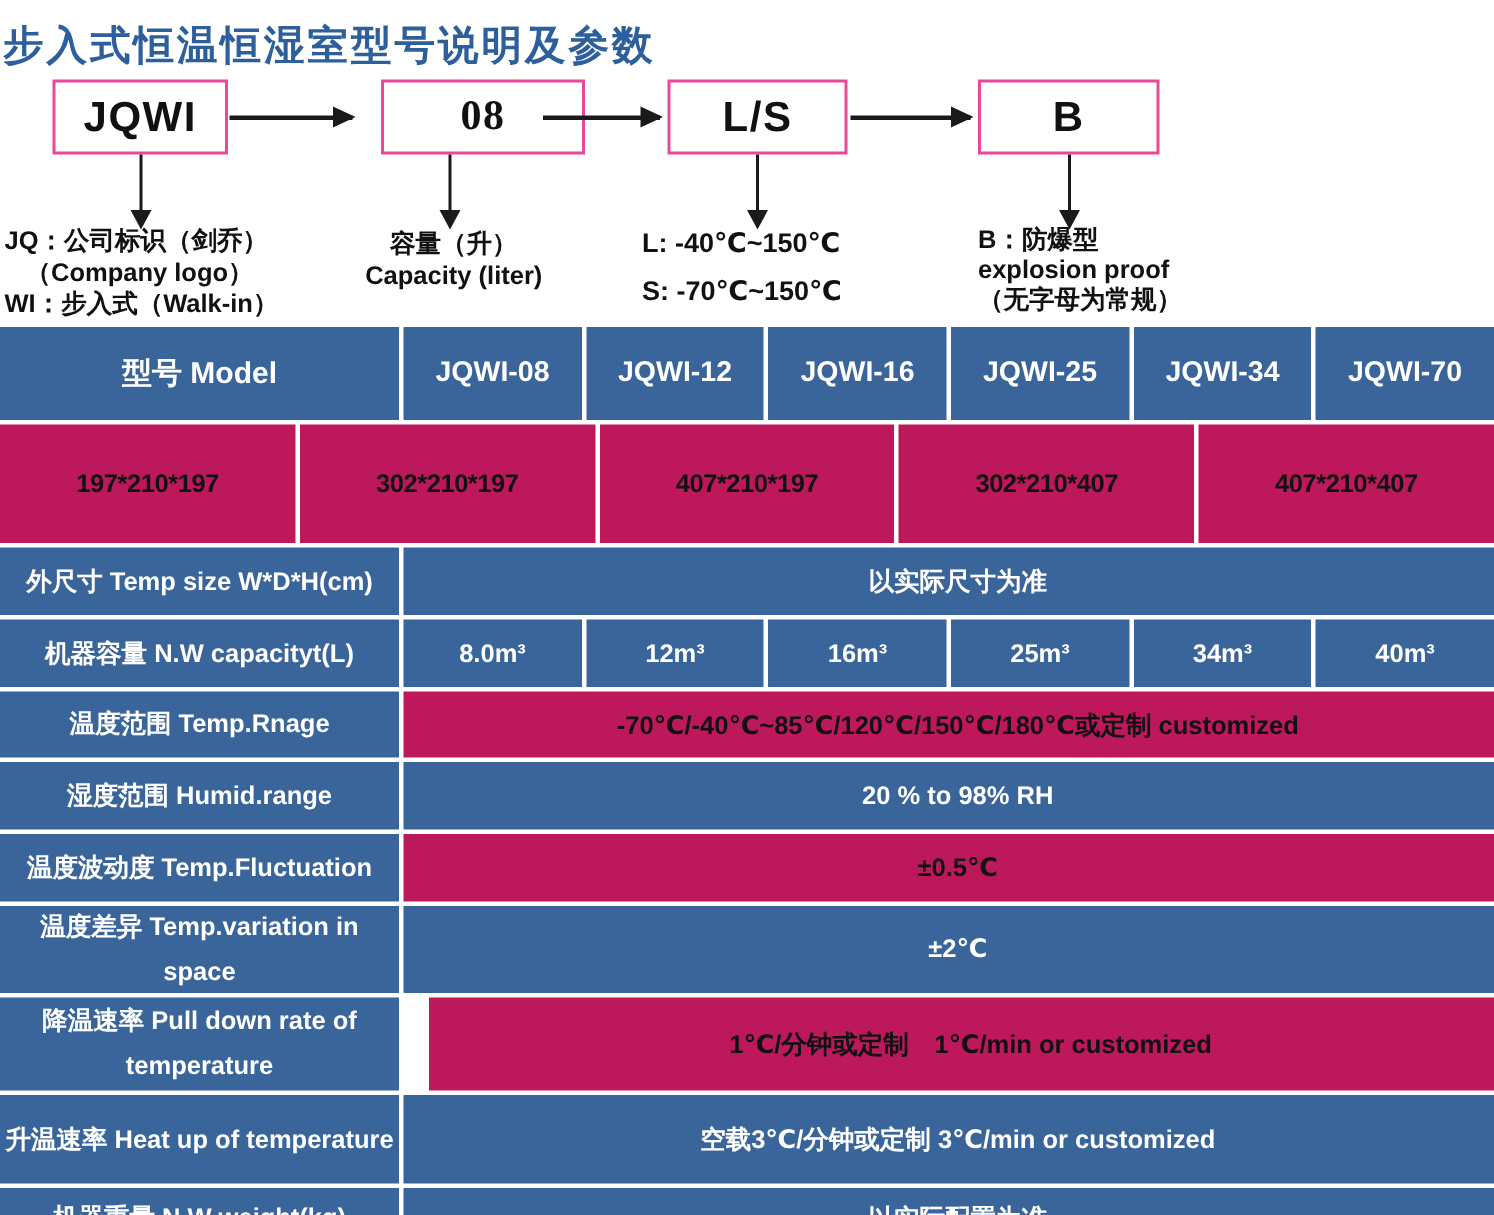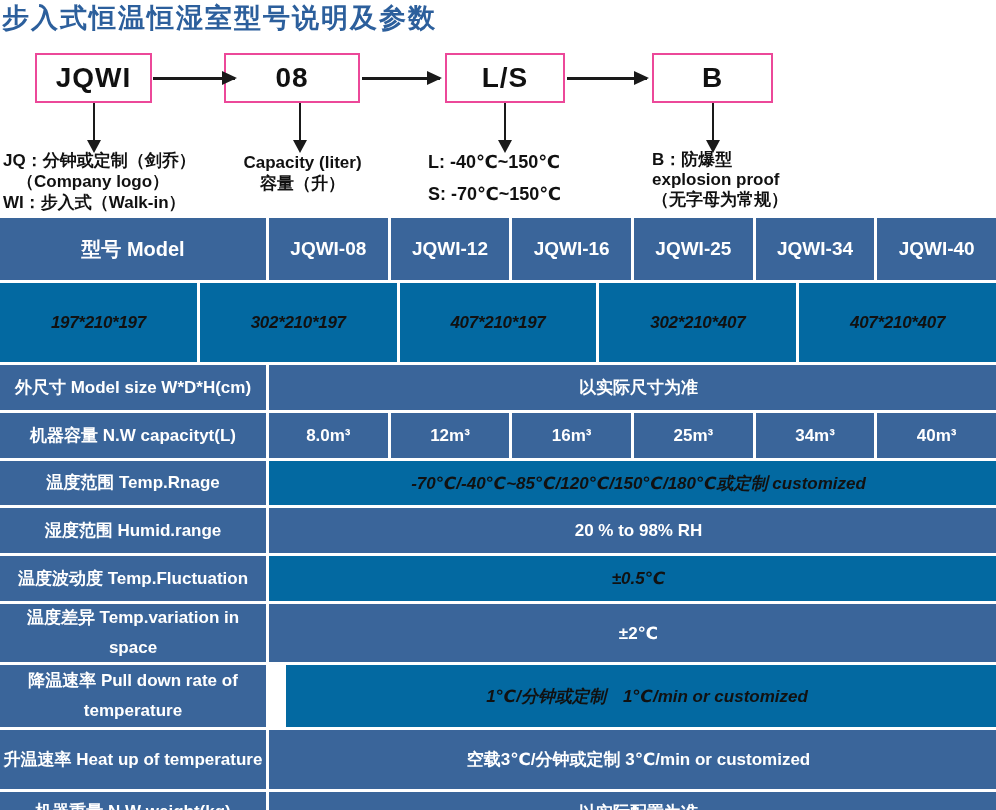--- a/index.html
+++ b/index.html
@@ -1,27 +1,27 @@
 <!DOCTYPE html>
 <html><head>
 <meta charset="utf-8">
 <style>
   * { margin:0; padding:0; box-sizing:border-box; }
   html,body { width:996px; height:810px; overflow:hidden; background:#fff;
     font-family:"Liberation Sans","DejaVu Sans",sans-serif; }
 
   
   .diagram { position:relative; width:996px; height:218px; background:#fff; }
-  .page-title { position:absolute; left:2px; top:0; font-size:27px; font-weight:bold;
+  .page-title { position:absolute; left:2px; top:12px; font-size:27px; font-weight:bold;
     color:#2c5f9c; letter-spacing:2px; }
   .fc-box { position:absolute; top:53px; height:50px; background:#fff;
     border:2px solid #ec4899; display:flex; align-items:center; justify-content:center;
     font-size:28px; font-weight:bold; color:#111; letter-spacing:1px; }
   .box-jqwi { left:35px;  width:117px; }
-  .box-08   { left:224px; width:136px; }
+  .box-08   { left:254px; width:136px;font-family:Liberation Serif, serif; }
   .box-ls   { left:445px; width:120px; }
   .box-b    { left:652px; width:121px; }
 
   .h-arrow { position:absolute; top:77px; border-top:3px solid #1a1a1a; }
   .h-arrow::after { content:""; position:absolute; right:-2px; top:-9px;
     border-left:15px solid #1a1a1a; border-top:7px solid transparent;
     border-bottom:7px solid transparent; }
   .ha-1 { left:153px; width:82px; }
   .ha-2 { left:362px; width:78px; }
   .ha-3 { left:567px; width:80px; }
@@ -41,21 +41,21 @@
   .note-b { left:652px; top:150px; line-height:20px; }
 
   
   .spec-table { width:996px; background:#fff; }
   .t-row { display:flex; gap:3px; margin-bottom:3px;border-radius:13px; }
   .cell { background:#3a659a; color:#fff; font-weight:bold;
     display:flex; align-items:center; justify-content:center; text-align:center; }
   .label { flex:0 0 266px; font-size:17px; line-height:30px; padding:0 2px; }
   .vcell { flex:1 1 0; font-size:17px; }
   .merged { flex:1 1 0; font-size:17px; white-space:pre-wrap;padding-left:12px; }
-  .white-cell { background:#0369a1; color:#111;font-style:italic; }
+  .white-cell { background:#be185d; color:#111; }
   .t-header .label { font-size:20px; }
   .t-header .vcell { font-size:19px; }
   .r-h1  { height:62px; } .r-h2 { height:79px; } .r-h3 { height:45px; }
   .r-h4  { height:45px; } .r-h5 { height:44px;justify-content:space-between; } .r-h6 { height:45px; }
   .r-h7  { height:45px; } .r-h8 { height:58px; } .r-h9 { height:62px;gap:20px; }
   .r-h10 { height:59px; } .r-h11 { height:40px; }
   .inner-vals .vcell { font-size:17px; letter-spacing:-0.3px; }
 </style>
 </head>
 <body>
@@ -70,27 +70,27 @@
 
   <div class="h-arrow ha-1"></div>
   <div class="h-arrow ha-2"></div>
   <div class="h-arrow ha-3"></div>
   <div class="v-arrow va-1"></div>
   <div class="v-arrow va-2"></div>
   <div class="v-arrow va-3"></div>
   <div class="v-arrow va-4"></div>
 
   <div class="note note-jqwi">
-    <div>JQ：分钟或定制（剑乔）</div>
+    <div>JQ：公司标识（剑乔）</div>
     <div class="indent">（Company logo）</div>
     <div>WI：步入式（Walk-in）</div>
   </div>
   <div class="note note-cap">
+    <div>容量（升）</div>
     <div>Capacity (liter)</div>
-    <div>容量（升）</div>
   </div>
   <div class="note note-ls">
     <div class="line">L: -40℃~150℃</div>
     <div class="line">S: -70℃~150℃</div>
   </div>
   <div class="note note-b">
     <div>B：防爆型</div>
     <div>explosion proof</div>
     <div>（无字母为常规）</div>
   </div>
@@ -98,33 +98,33 @@
 
 <div class="spec-table">
 
   <div class="t-row t-header r-h1">
     <div class="cell label">型号 Model</div>
     <div class="cell vcell">JQWI-08</div>
     <div class="cell vcell">JQWI-12</div>
     <div class="cell vcell">JQWI-16</div>
     <div class="cell vcell">JQWI-25</div>
     <div class="cell vcell">JQWI-34</div>
-    <div class="cell vcell">JQWI-40</div>
+    <div class="cell vcell">JQWI-70</div>
   </div>
 
   <div class="t-row r-h2 inner-vals">
     <div class="cell vcell white-cell">197*210*197</div>
     <div class="cell vcell white-cell">302*210*197</div>
     <div class="cell vcell white-cell">407*210*197</div>
     <div class="cell vcell white-cell">302*210*407</div>
     <div class="cell vcell white-cell">407*210*407</div>
   </div>
 
   <div class="t-row r-h3">
-    <div class="cell label">外尺寸 Model size W*D*H(cm)</div>
+    <div class="cell label">外尺寸 Temp size W*D*H(cm)</div>
     <div class="cell merged">以实际尺寸为准</div>
   </div>
 
   <div class="t-row r-h4">
     <div class="cell label">机器容量 N.W capacityt(L)</div>
     <div class="cell vcell">8.0m³</div>
     <div class="cell vcell">12m³</div>
     <div class="cell vcell">16m³</div>
     <div class="cell vcell">25m³</div>
     <div class="cell vcell">34m³</div>

